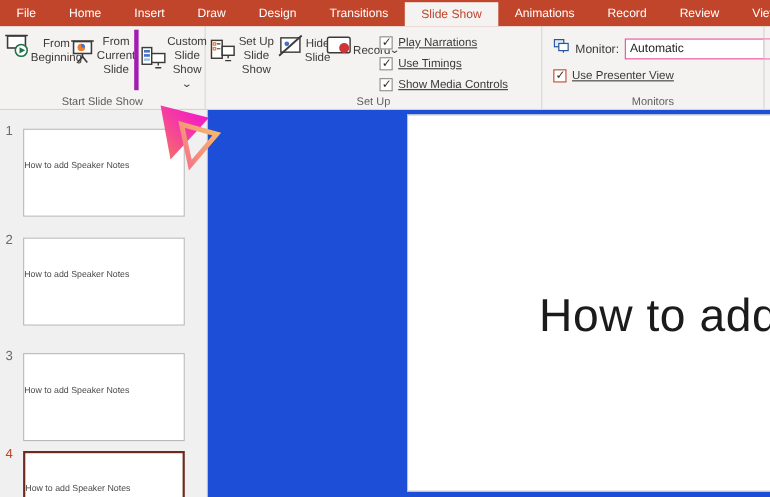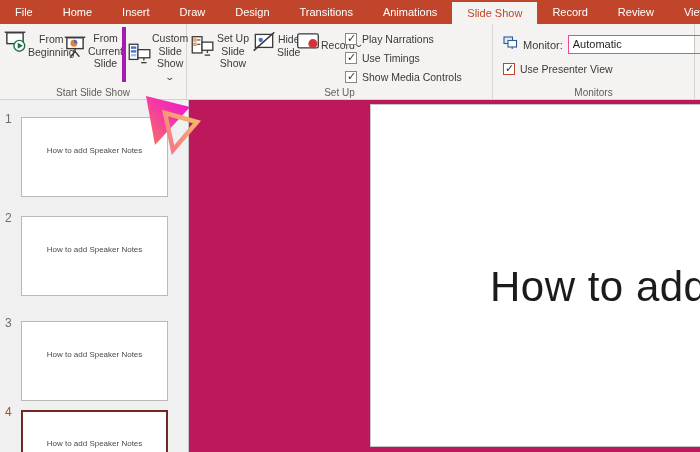--- a/index.html
+++ b/index.html
@@ -20,58 +20,58 @@
   .bigbtn svg { width:26px; height:26px; flex:0 0 auto; }
   .bigbtn .blabel { font-size:10.5px; line-height:12.5px; color:#3B3A39; text-align:center; margin-top:3px; }
   .chev { font-size:9px; color:#3B3A39; line-height:8px; display:inline-block; transform:scaleX(1.4); }
   .sep-left { border-left:4px solid #a21caf; }
 
   .cbx-col { display:flex; flex-direction:column; justify-content:flex-start; gap:7px; padding:6px 4px 0 6px; }
   .cbx-row { display:flex; align-items:center; gap:5px; }
   .cbx { width:12px; height:12px; background:#fff; border:1px solid #8A8886; position:relative; flex:0 0 auto; }
   .cbx.checked::after { content:"✓"; position:absolute; left:1px; top:-2px; font-size:11px; color:#323130; }
   .cbx.accent { border-color:#C0452A; }
-  .cbx-label { font-size:10.5px; color:#3B3A39; white-space:nowrap; }
+  .cbx-label { font-size:10.5px; color:#3B3A39; white-space:nowrap;text-decoration:underline; }
 
   .mon-row { display:flex; align-items:center; gap:5px; padding:8px 4px 0 8px; }
   .mon-label { font-size:11px; color:#3B3A39; }
   .combo { display:flex; width:144px; height:19px; border:1px solid #ec4899; background:#fff; }
   .combo-value { flex:1; font-size:11px; color:#201F1E; padding:2px 4px; white-space:nowrap; overflow:hidden; }
   .combo-btn { width:17px; border-left:1px solid #C8C6C4; background:#F4F3F2; display:flex; align-items:center; justify-content:center; font-size:8px; color:#605E5C; }
   .monitors-inner { display:flex; flex-direction:column; }
   .monitors-inner .cbx-row { padding:9px 0 0 8px; }
 
   
   .content { display:flex; height:352px; position:relative; }
   .panel { width:189px; background:#F0F0F0; border-right:1px solid #C6C6C6; position:relative; overflow:hidden; }
   .thumb-num { position:absolute; left:5px; width:14px; font-size:12px; color:#6B6B6B; }
   .thumb-num.sel { color:#C0452A; }
-  .thumb { position:absolute; left:21px; width:147px; height:80px; background:#fff; border:1px solid #B9B9B9; display:flex; align-items:center; justify-content:center; }
+  .thumb { position:absolute; left:21px; width:147px; height:80px; background:#fff; border:1px solid #B9B9B9; display:flex; align-items:center; }
   .thumb.sel { border:2px solid #6E2A1F; }
   .thumb-title { font-size:8px; color:#4A4A4A; margin-top:-14px; white-space:nowrap; }
 
-  .canvas { flex:1; position:relative; background:#be185d; overflow:hidden; }
+  .canvas { flex:1; position:relative; background:#1d4ed8; overflow:hidden; }
   .slide { position:absolute; left:181px; top:4px; width:540px; height:343px; background:#fff; border:1px solid #C4C4C4; overflow:hidden; }
   .slide-title { position:absolute; left:119px; top:158px; font-size:42px; color:#1B1B1B; white-space:nowrap; letter-spacing:0.5px; }
 
   
   .pointer { position:absolute; left:138px; top:90px; width:66px; height:66px; z-index:20; pointer-events:none; }
 </style>
 </head>
 <body>
 
 <div class="tabbar">
   <div class="tab">File</div>
   <div class="tab">Home</div>
   <div class="tab">Insert</div>
   <div class="tab">Draw</div>
   <div class="tab">Design</div>
   <div class="tab">Transitions</div>
+  <div class="tab selected">Slide Show</div>
   <div class="tab">Animations</div>
-  <div class="tab selected">Slide Show</div>
   <div class="tab">Record</div>
   <div class="tab">Review</div>
   <div class="tab">View</div>
   <div class="tab">Help</div>
   <div class="tellme">
     <span>
       <svg width="13" height="16" viewBox="0 0 13 16">
           <circle cx="6.5" cy="6" r="4.4" fill="none" stroke="#fff" stroke-width="1.2"></circle>
           <line x1="4.5" y1="11.5" x2="8.5" y2="11.5" stroke="#fff" stroke-width="1.2"></line>
           <line x1="4.8" y1="13.6" x2="8.2" y2="13.6" stroke="#fff" stroke-width="1.2"></line>

